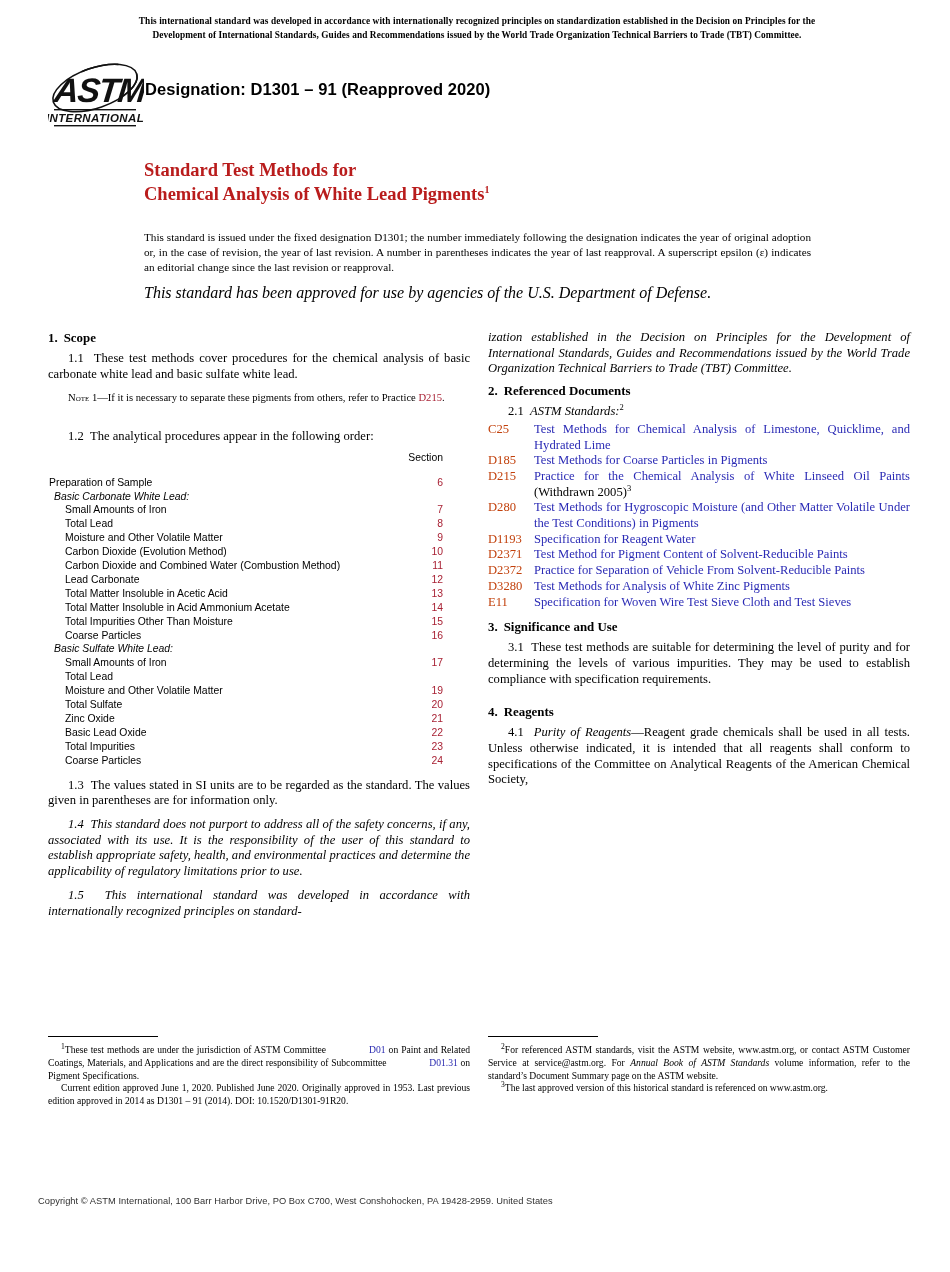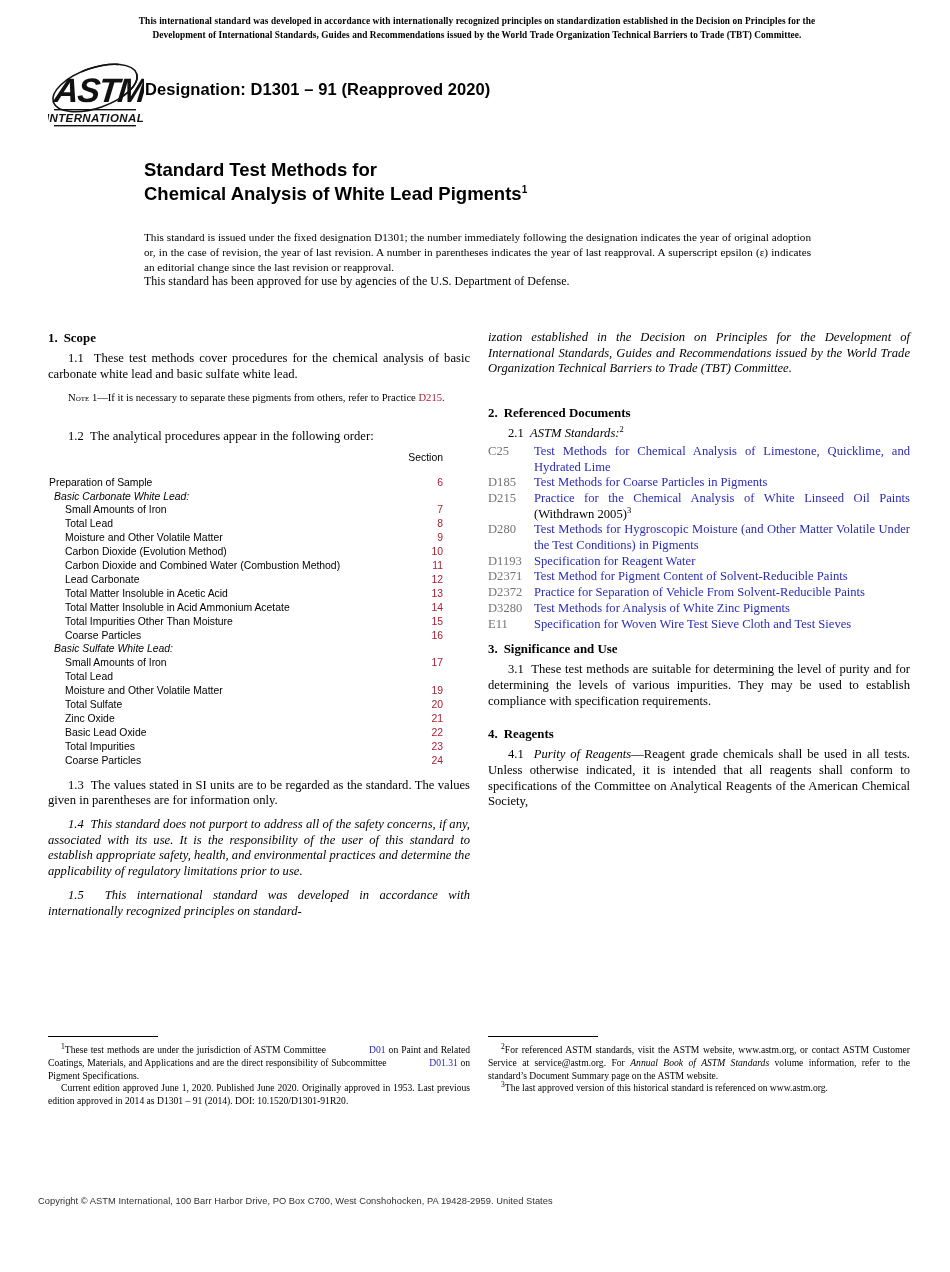--- a/index.html
+++ b/index.html
@@ -67,25 +67,25 @@
   }
 
   
   .title-block {
     position: absolute;
     left: 144px;
     top: 158px;
     width: 760px;
   }
   .doc-title {
-    font-family: Liberation Sans, sans-serif;
+    font-family: Liberation Serif, serif;
     font-weight: bold;
     font-size: 18.5px;
     line-height: 24px;
-    color: #000000;
+    color: #b91c1c;
     margin: 0;
   }
   .doc-title sup {
     font-size: 10px;
     vertical-align: super;
     line-height: 0;
   }
 
   .issue-note {
     position: absolute;
@@ -93,24 +93,25 @@
     top: 230px;
     width: 667px;
     font-size: 11.2px;
     line-height: 15.2px;
     text-align: justify;
     font-family: "Liberation Serif", serif;
   }
   .dod-note {
     position: absolute;
     left: 144px;
-    top: 274px;
+    top: 285px;
     width: 667px;
-    font-size: 12px;
+    font-size: 16px;
     line-height: 15px;
+    font-style: italic;
     font-family: "Liberation Serif", serif;
   }
 
   
   .col {
     position: absolute;
     top: 330px;
     width: 422px;
     font-size: 12.6px;
     line-height: 15.7px;
@@ -196,21 +197,21 @@
     padding-left: 46px;
     margin-bottom: 0px;
     font-size: 12.6px;
     line-height: 15.7px;
     text-align: justify;
   }
   .ref-item .ref-id {
     position: absolute;
     left: 0;
     top: 0;
-    color: #737373;
+    color: #c2410c;
     width: 44px;
   }
   .ref-item .ref-title { color: #2b2bb5; }
   .ref-item .ref-extra { color: #000; }
   .ref-item sup { font-size: 8.5px; vertical-align: super; line-height: 0; }
 
   .astm-std-line {
     text-indent: 20px;
     font-style: italic;
     font-size: 12.6px;
@@ -417,21 +418,21 @@
 
     <p class="para italic gap">
       <span>1.5</span>&nbsp;&nbsp;<span>This international standard was developed in accordance with internationally recognized principles on standard-</span>
     </p>
   </div>
 
   <div class="col col-right">
 
     <p class="para italic" style="text-indent:0">ization established in the Decision on Principles for the Development of International Standards, Guides and Recommendations issued by the World Trade Organization Technical Barriers to Trade (TBT) Committee.</p>
 
-    <h2 class="sec-head" style="margin-top:28px">
+    <h2 class="sec-head" style="margin-top:6px">
       <span class="num">2.</span><span>Referenced Documents</span>
     </h2>
 
     <p class="astm-std-line">
       <span style="font-style:normal">2.1</span>&nbsp;&nbsp;<span>ASTM Standards:</span><sup>2</sup>
     </p>
 
     <div class="ref-list" id="ref-list">
         <div class="ref-item"><span class="ref-id">C25</span><span class="ref-title">Test Methods for Chemical Analysis of Limestone, Quicklime, and Hydrated Lime</span></div>
         <div class="ref-item"><span class="ref-id">D185</span><span class="ref-title">Test Methods for Coarse Particles in Pigments</span></div>

